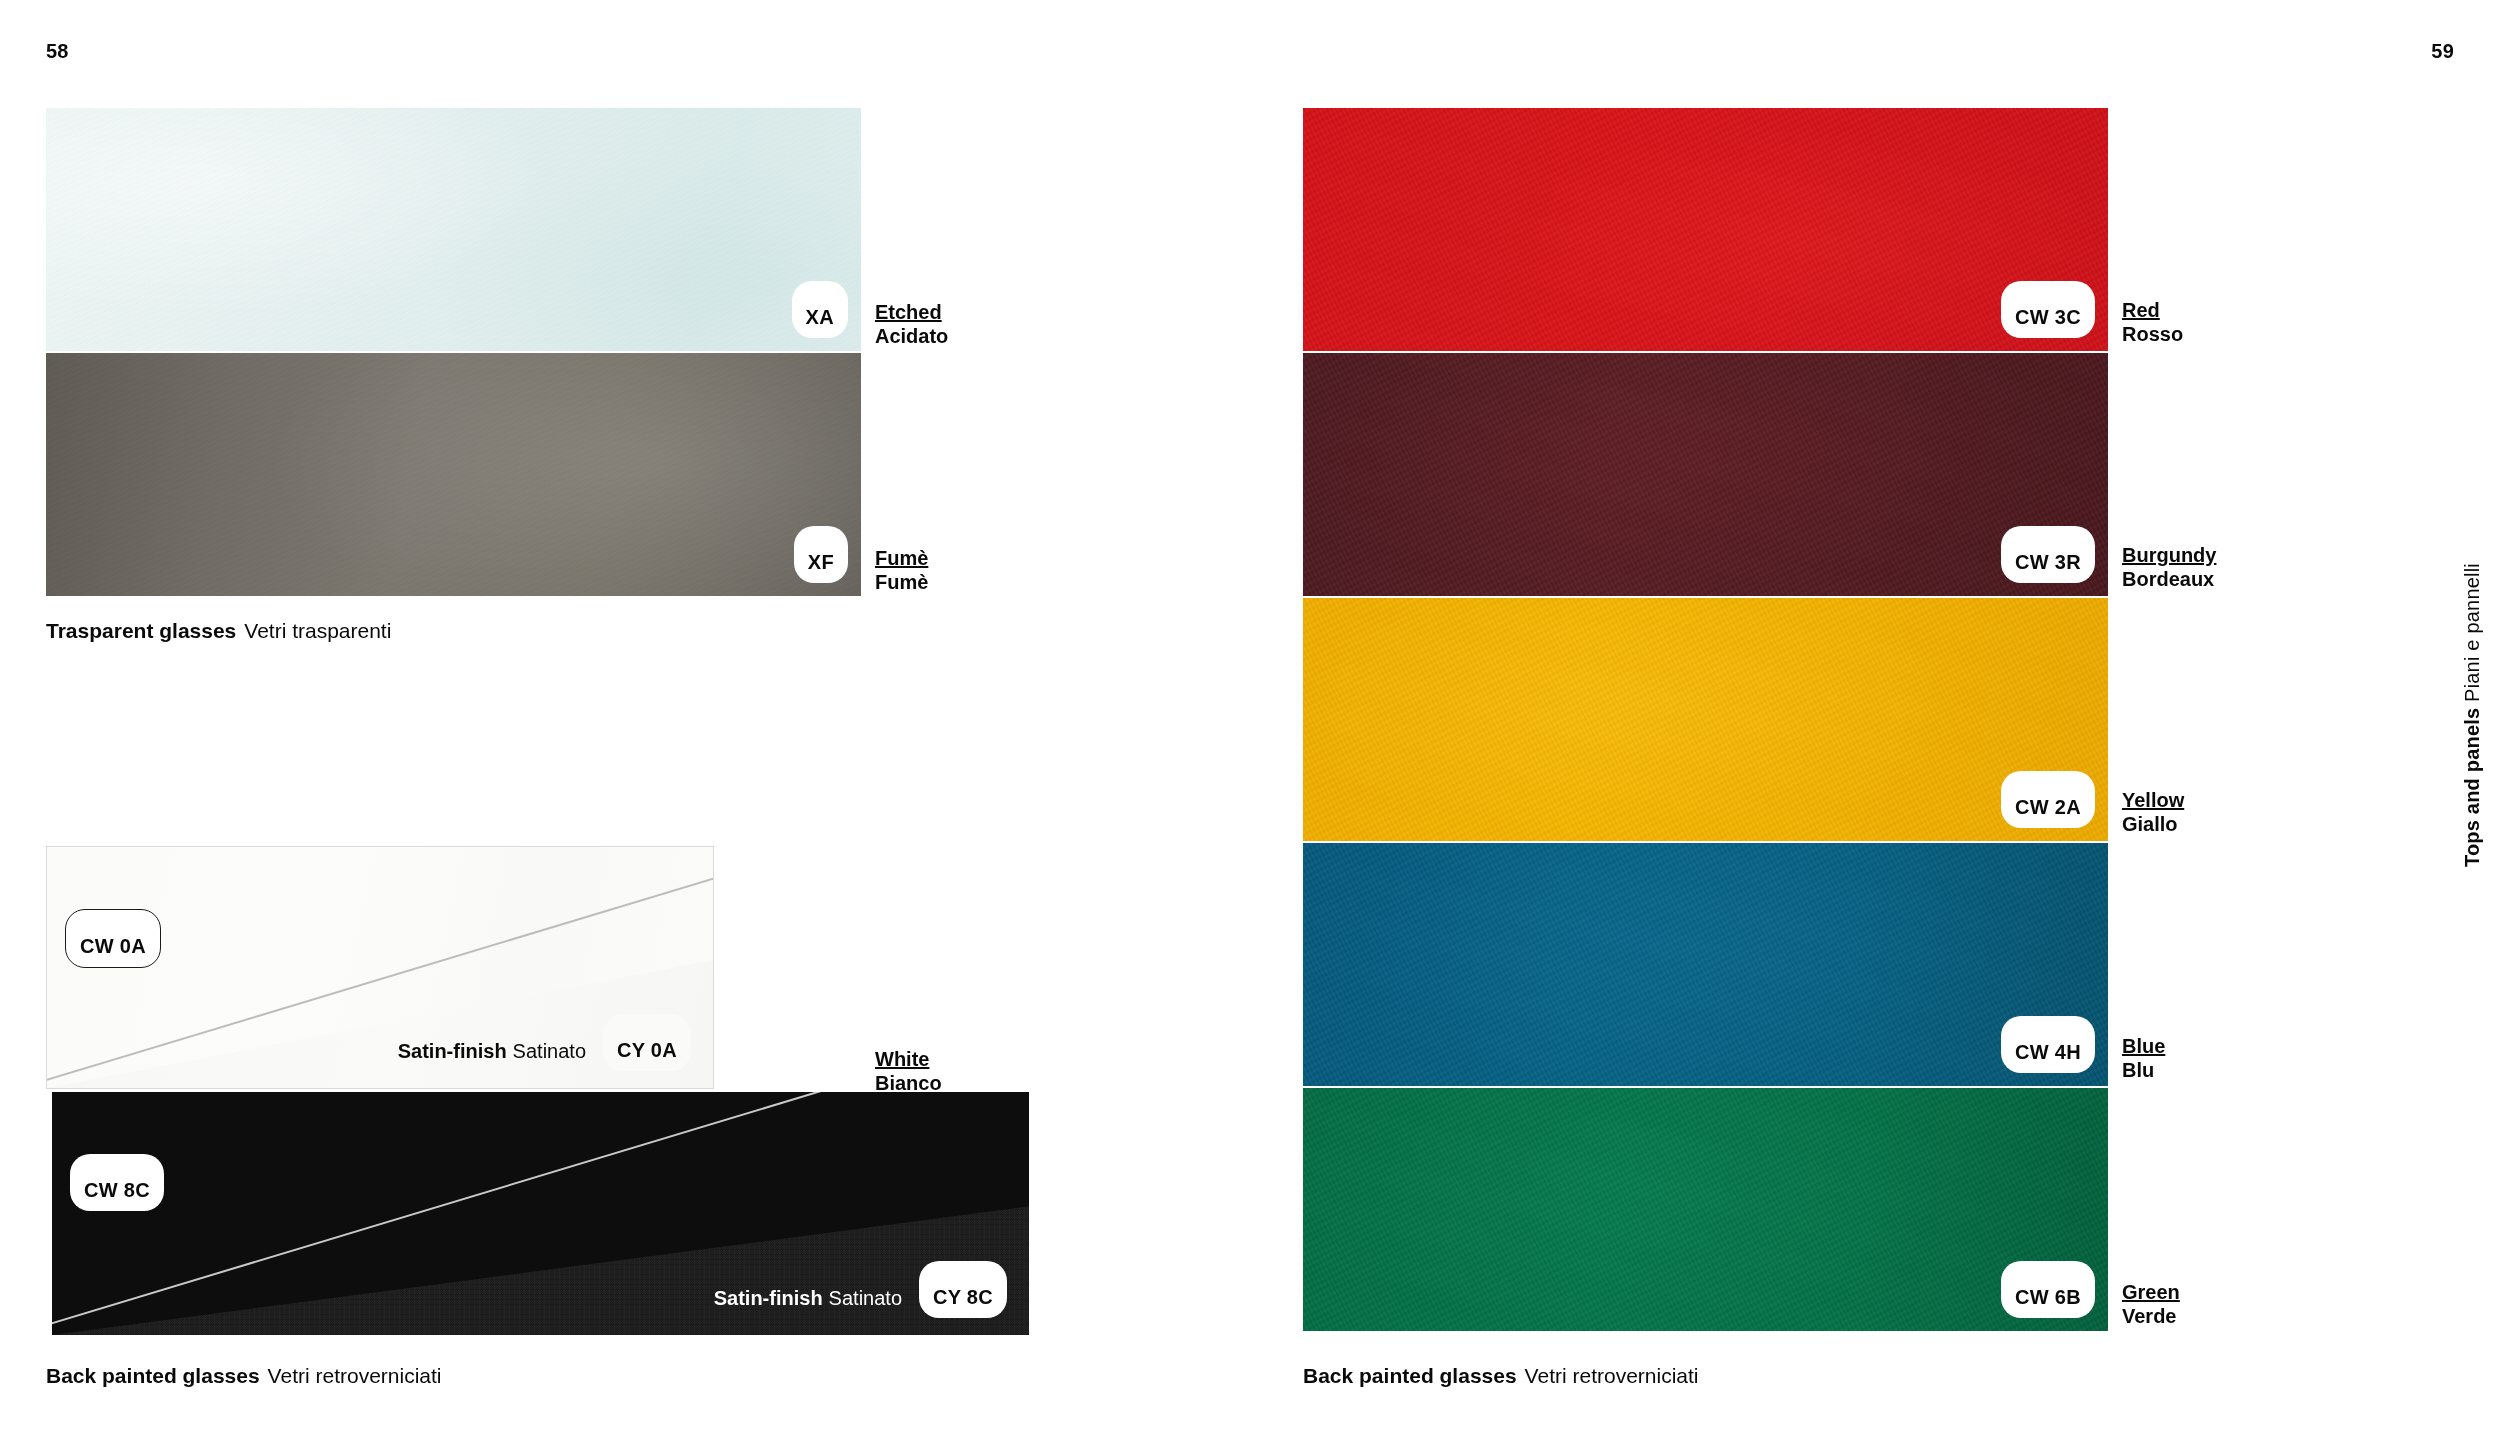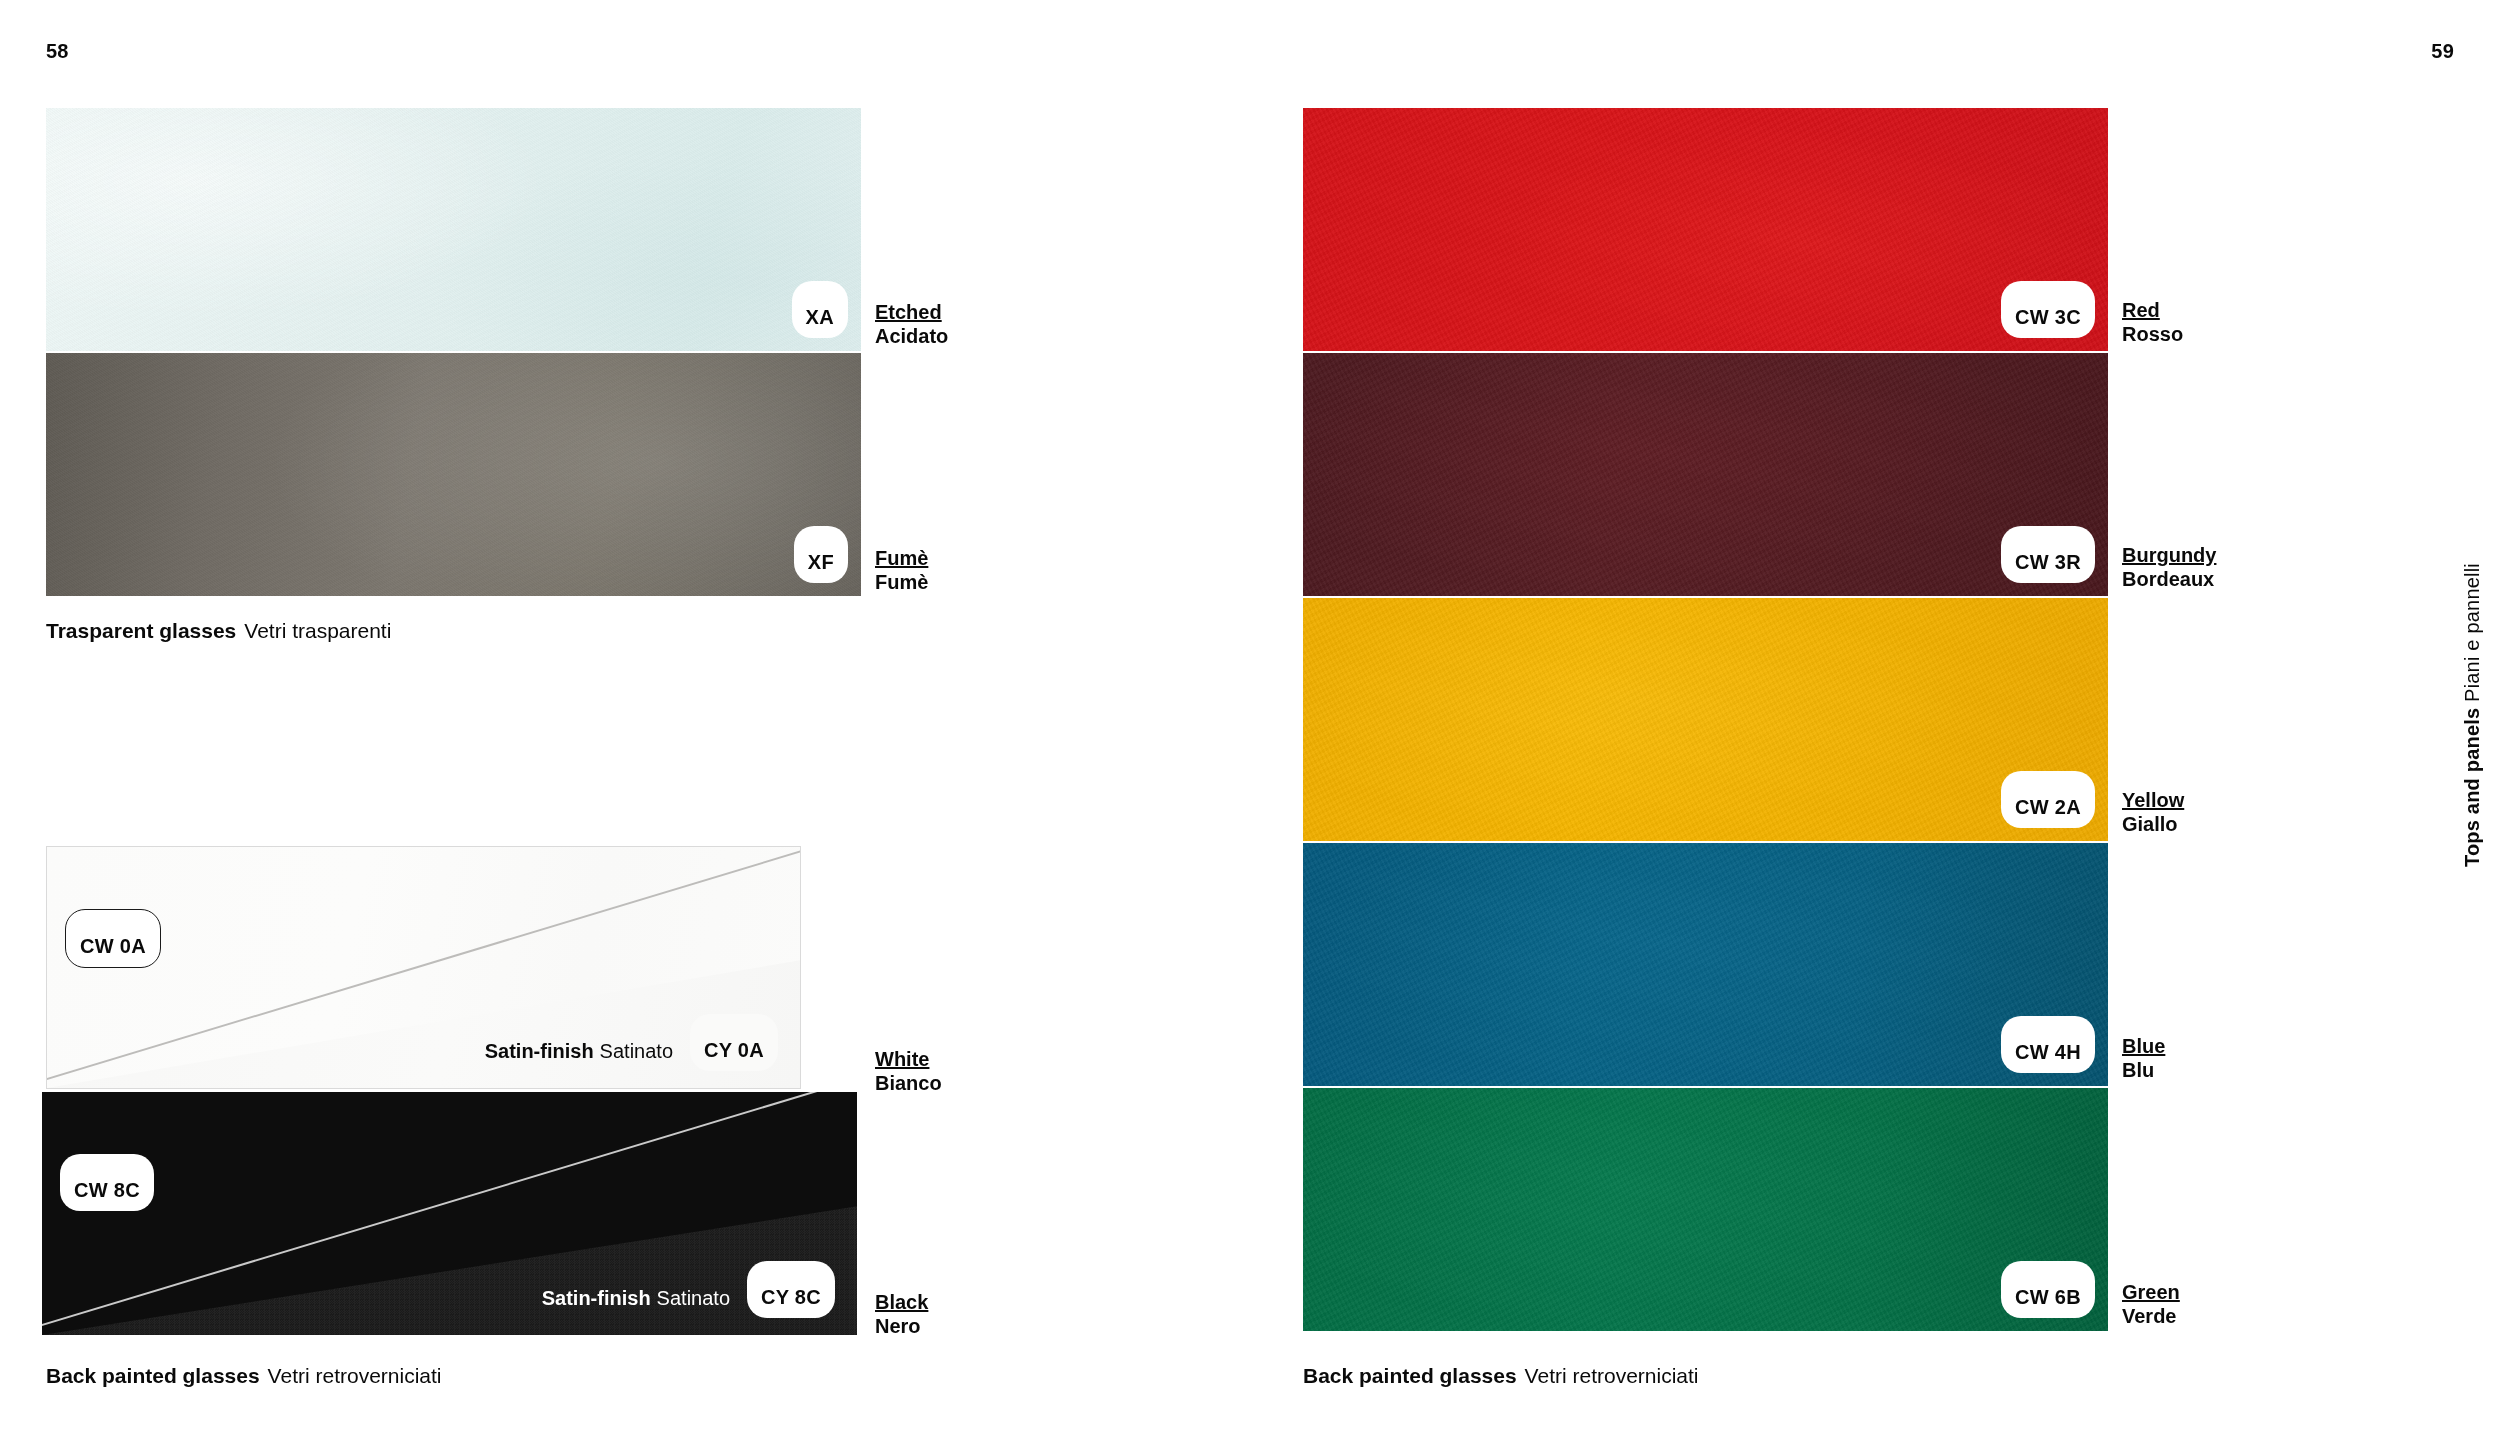--- a/index.html
+++ b/index.html
@@ -196,37 +196,37 @@
   </div>
   <div class="name-label" style="left:875px; top:546px;">
     <span class="en">Fumè</span>
     <span class="it">Fumè</span>
   </div>
 
   <div class="group-caption" style="left:46px; top:620px;">
     <b>Trasparent glasses</b><i>Vetri trasparenti</i>
   </div>
 
-  <div class="swatch tex-white" style="left:46px; top:846px; width:755px; height:243px;">
+  <div class="swatch tex-white" style="left:46px; top:846px; width:668px; height:243px;">
     <div class="satin-lower" style="background:linear-gradient(104deg,#f7f7f6 0%,#fafaf9 55%,#f6f6f5 100%); clip-path:polygon(0% 100%, 100% 47%, 100% 100%);"></div>
     <div class="diag">
       <div class="diag-line" style="transform:rotate(-16.8deg); background:#bdbcba;"></div>
     </div>
     <div class="badge tl outlined">CW 0A</div>
     <div class="finish-caption" style="right:127px; bottom:27px;">
       <b>Satin-finish</b><i>Satinato</i>
     </div>
     <div class="badge" style="right:22px; bottom:17px; background:#fafaf9;">CY 0A</div>
   </div>
   <div class="name-label" style="left:875px; top:1047px;">
     <span class="en">White</span>
     <span class="it">Bianco</span>
   </div>
 
-  <div class="swatch tex-black" style="left:42px; top:1092px; width:815px; height:243px;">
+  <div class="swatch tex-black" style="left:52px; top:1092px; width:977px; height:243px;">
     <div class="satin-lower grain" style="background:#1b1b1b; clip-path:polygon(0% 100%, 100% 47%, 100% 100%);"></div>
     <div class="diag">
       <div class="diag-line" style="transform:rotate(-16.8deg); background:#c9c9c9;"></div>
     </div>
     <div class="badge tl">CW 8C</div>
     <div class="finish-caption white-text" style="right:127px; bottom:27px;">
       <b>Satin-finish</b><i>Satinato</i>
     </div>
     <div class="badge" style="right:22px; bottom:17px;">CY 8C</div>
   </div>

